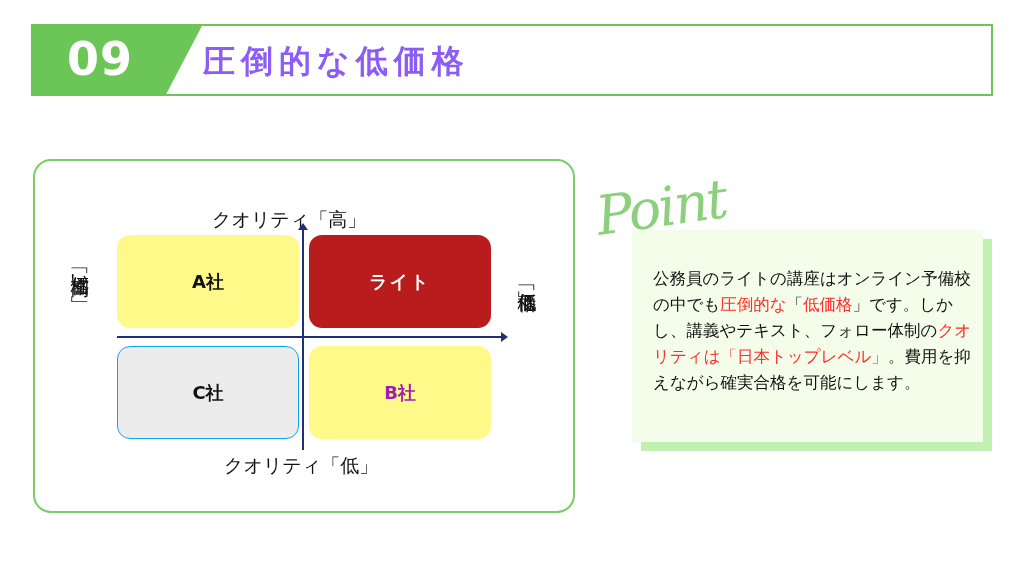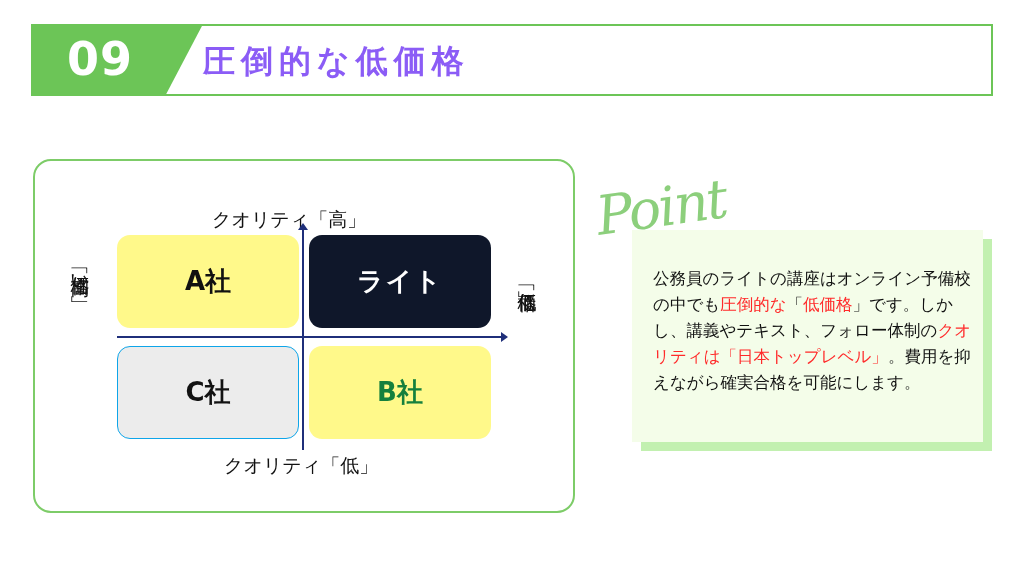--- a/index.html
+++ b/index.html
@@ -13,25 +13,25 @@
   .header-num { position: absolute; left: 34px; top: 6px; font-size: 46px; font-weight: bold; color: #fff; font-family: "DejaVu Sans", sans-serif; letter-spacing: 1px; }
   .header-title { position: absolute; left: 170px; top: 14px; font-size: 32px; font-weight: bold; color: #8b5cf6; letter-spacing: 6px; }
 
   
   .matrix-panel { position: absolute; left: 33px; top: 159px; width: 542px; height: 354px; border: 2px solid #7dcc68; border-radius: 18px; background: #fff; }
   .axis-label-top { position: absolute; left: 212px; top: 191px; font-size: 19px; color: #111; white-space: nowrap; margin-top: 16px; }
   .axis-label-bottom { position: absolute; left: 224px; top: 453px; font-size: 19px; color: #111; white-space: nowrap; }
   .axis-label-left { position: absolute; left: 70px; top: 262px; font-size: 19px; writing-mode: vertical-rl; line-height: 22px; color: #111; }
   .axis-label-right { position: absolute; left: 517px; top: 279px; font-size: 19px; writing-mode: vertical-rl; line-height: 22px; color: #111; }
 
-  .quad { position: absolute; width: 182px; height: 93px; border-radius: 13px; display: flex; align-items: center; justify-content: center; font-size: 26px; font-weight: bold; }
+  .quad { position: absolute; width: 182px; height: 93px; border-radius: 13px; display: flex; align-items: center; justify-content: center; font-size: 18px; font-weight: bold; }
   .quad-a { left: 117px; top: 235px; background: #fff98a; color: #111; }
-  .quad-light { left: 309px; top: 235px; background: #0f172a; color: #fff; letter-spacing: 2px; }
+  .quad-light { left: 309px; top: 235px; background: #b91c1c; color: #fff; letter-spacing: 2px; }
   .quad-c { left: 117px; top: 346px; background: #ececec; border: 1px solid #0ea5e9; color: #111; }
-  .quad-b { left: 309px; top: 346px; background: #fff98a; color: #15803d; }
+  .quad-b { left: 309px; top: 346px; background: #fff98a; color: #a21caf; }
 
   .axis-v { position: absolute; left: 302px; top: 228px; width: 2px; height: 222px; background: #1f2f7a; }
   .axis-v::before { content: ""; position: absolute; left: -4px; top: -5px; border-left: 5px solid transparent; border-right: 5px solid transparent; border-bottom: 7px solid #1f2f7a; }
   .axis-h { position: absolute; left: 117px; top: 336px; width: 385px; height: 2px; background: #1f2f7a; }
   .axis-h::after { content: ""; position: absolute; right: -6px; top: -4px; border-top: 5px solid transparent; border-bottom: 5px solid transparent; border-left: 7px solid #1f2f7a; }
 
   
   .point-shadow { position: absolute; left: 641px; top: 239px; width: 351px; height: 212px; background: #c2f0b0; }
   .point-box { position: absolute; left: 632px; top: 230px; width: 351px; height: 212px; background: #f4fde9; }
   .point-script { position: absolute; left: 596px; top: 176px; font-family: "DejaVu Serif", serif; font-style: italic; font-size: 54px; color: #8ccf7c; transform: rotate(-8deg); letter-spacing: -2px; }

